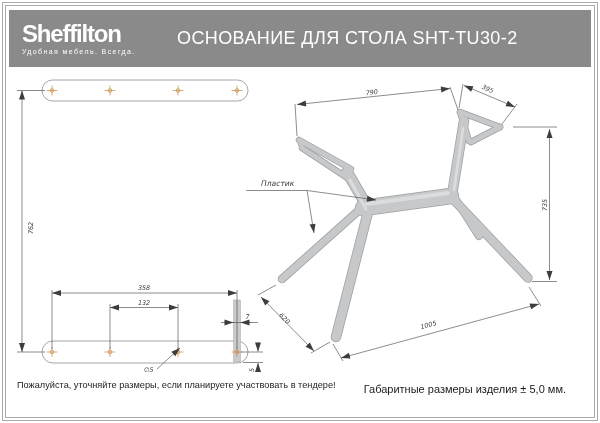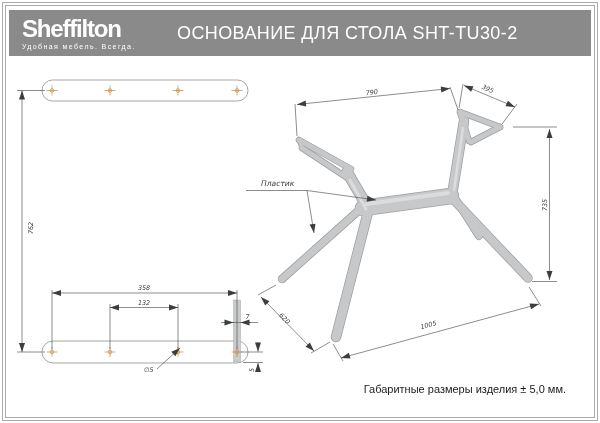--- a/index.html
+++ b/index.html
@@ -1,21 +1,21 @@
 <!DOCTYPE html>
 <html><head>
 <meta charset="utf-8">
 <style>
   html,body{margin:0;padding:0;background:#ffffff;}
   .page{position:relative;width:600px;height:423px;background:#ffffff;overflow:hidden;
         font-family:"Liberation Sans",sans-serif;}
   .frame-outer{position:absolute;inset:2px;border:1px solid #a9a9a9;pointer-events:none;}
   .frame-inner{position:absolute;inset:5px;border:1px solid #a9a9a9;pointer-events:none;}
 
-  .header{position:absolute;left:9px;top:10px;right:9px;height:46px;background:#8a8a8a;
+  .header{position:absolute;left:9px;top:10px;right:9px;height:57px;background:#8a8a8a;
           display:flex;align-items:center;}
   .logo{width:168px;padding-left:13px;box-sizing:border-box;}
   .brand{color:#ffffff;font-weight:bold;font-size:24px;line-height:24px;letter-spacing:-1.2px;}
   .tagline{color:#ffffff;font-size:7px;letter-spacing:1.4px;margin-top:2px;white-space:nowrap;}
   .title{flex:1;text-align:left;color:#ffffff;font-weight:normal;font-size:18px;
          letter-spacing:.4px;padding-right:10px;white-space:nowrap;}
 
   .drawing-svg{position:absolute;left:0;top:0;width:600px;height:423px;}
   svg text{font-family:"DejaVu Sans",sans-serif;font-style:italic;fill:#3c3c3c;}
   .dim{font-size:6.4px;}
@@ -213,15 +213,16 @@
     <g>
       <line class="thin" x1="241" y1="352" x2="263" y2="352"></line>
       <line class="thin" x1="243" y1="362.5" x2="263" y2="362.5"></line>
       <line class="thin" x1="258" y1="342" x2="258" y2="351.5" marker-end="url(#ahE)"></line>
       <line class="thin" x1="258" y1="372" x2="258" y2="363" marker-end="url(#ahE)"></line>
       <text class="dim" x="254" y="370" text-anchor="middle" transform="rotate(-90 254 370)">5</text>
     </g>
   </svg>
 
   <div class="warning">
+    <div>Пожалуйста, уточняйте размеры, если планируете участвовать в тендере!</div>
   </div>
   <div class="tolerance">Габаритные размеры изделия ± 5,0 мм.</div>
 </div>
 
 </body></html>

